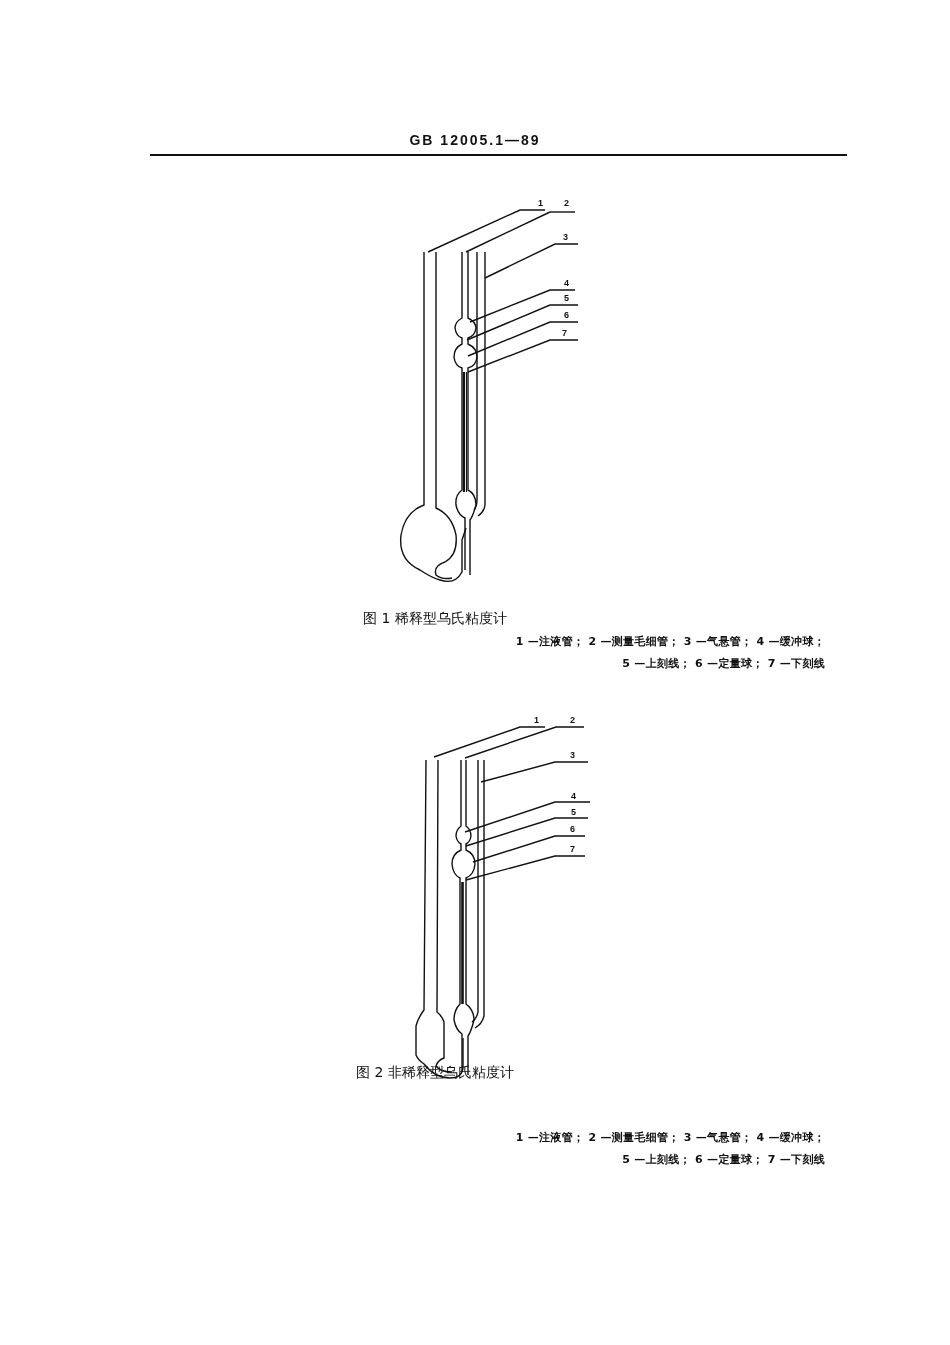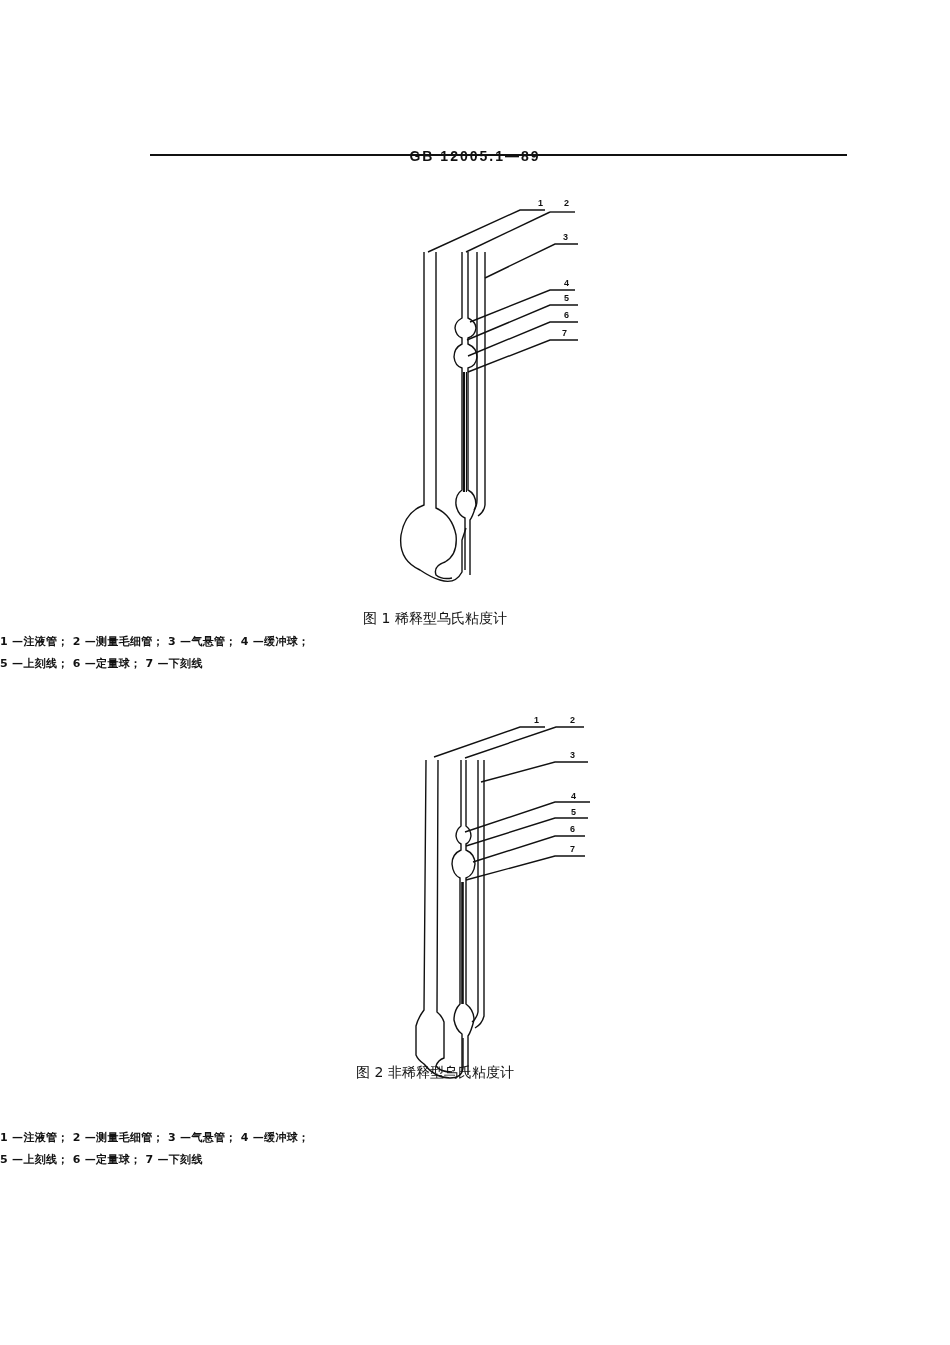--- a/index.html
+++ b/index.html
@@ -1,21 +1,21 @@
 <!DOCTYPE html>
 <html><head>
 <meta charset="utf-8">
 <style>
   html, body { margin: 0; padding: 0; background: #ffffff; }
   body { width: 950px; height: 1345px; position: relative; overflow: hidden; font-family: "DejaVu Serif", serif; color: #111; }
-  .header { position: absolute; left: 0; top: 148px; width: 950px; text-align: center; font-family: "Liberation Sans", sans-serif; font-weight: bold; font-size: 14px; letter-spacing: 2px; }
+  .header { position: absolute; left: 0; top: 132px; width: 950px; text-align: center; font-family: "Liberation Sans", sans-serif; font-weight: bold; font-size: 14px; letter-spacing: 2px; }
   .rule { position: absolute; left: 150px; top: 154px; width: 697px; height: 2px; background: #111; }
   .fig { position: absolute; }
   .caption-title { position: absolute; width: 870px; text-align: center; font-size: 14px; font-family: "DejaVu Sans", sans-serif; }
-  .caption-legend { position: absolute; width: 825px; text-align: left; font-size: 11px; font-family: "DejaVu Sans", sans-serif; font-weight: bold; letter-spacing: 0.3px; }
+  .caption-legend { position: absolute; width: 825px; text-align: right; font-size: 11px; font-family: "DejaVu Sans", sans-serif; font-weight: bold; letter-spacing: 0.3px; }
   .num { font-family: "Liberation Sans", sans-serif; font-size: 9px; font-weight: bold; }
 </style>
 </head>
 <body>
 
 <div class="header">GB 12005.1—89</div>
 <div class="rule"></div>
 
 <svg class="fig" style="left:0;top:0" width="950" height="600" viewBox="0 0 950 600" fill="none" stroke="#111" stroke-width="1.4">
 

